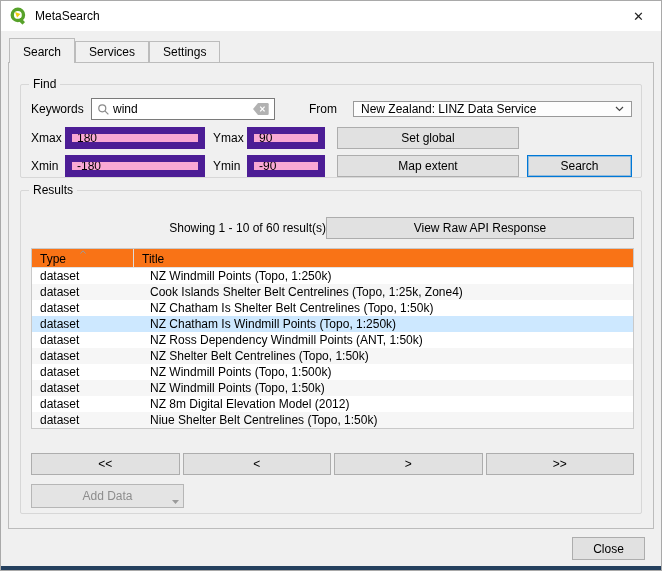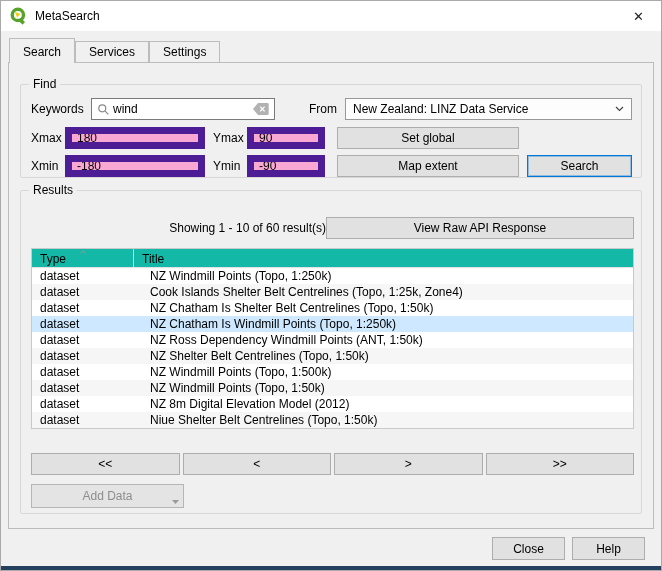--- a/index.html
+++ b/index.html
@@ -28,38 +28,38 @@
   
   .find-row { position:absolute; left:10px; right:9px; height:22px; display:flex; align-items:center; }
   .row1 { top:13px; } .row2 { top:42px; } .row3 { top:70px; }
   .lbl { flex:none; }
   .lbl-keywords { width:58px; }
   .from-lbl { margin-left:34px; width:30px; }
   .search-field { display:flex; align-items:center; width:184px; height:22px; border:1px solid #7a7a7a; background:#fff; padding:0 5px; margin-left:2px; }
   .sicon { display:inline-flex; flex:none; }
   .sinput { border:none; outline:none; flex:1; min-width:0; font:inherit; padding:0 3px; background:transparent; }
   .clear { display:inline-flex; flex:none; cursor:default; }
-  .combo { flex:1; height:22px; border:1px solid #999; background:#fdfdfd; display:flex; align-items:center; justify-content:space-between; padding:0 7px; margin-left:6px; }
+  .combo { flex:1; height:16px; border:1px solid #999; background:#fdfdfd; display:flex; align-items:center; justify-content:space-between; padding:0 7px; margin-left:14px; }
   .combo-text { white-space:nowrap; overflow:hidden; }
   .combo-arrow { display:inline-flex; flex:none; margin-left:6px; }
   .c1 { width:34px; flex:none; }
   .c2 { width:140px; flex:none; }
   .c3 { width:34px; margin-left:8px; flex:none; }
   .c4 { width:78px; flex:none; }
   .c5 { width:182px; margin-left:12px; flex:none; }
   .c6 { flex:1; margin-left:8px; }
   .txt { height:22px; border:7px solid #4c1d95; background:#f9a8d4; padding:0 5px; font:inherit; }
   
   .btn { height:22px; background:#e1e1e1; border:1px solid #adadad; font-family:inherit; font-size:12px; color:#000; cursor:default; }
   .btn-default { border:1px solid #0078d7; box-shadow:inset 0 0 0 1px rgba(0,120,215,.35); }
   
   .results-toolbar { position:absolute; top:26px; left:10px; right:7px; height:22px; display:flex; justify-content:flex-end; align-items:center; }
   .view-raw { width:308px; }
   .table { position:absolute; top:57px; left:10px; right:7px; height:181px; border:1px solid #c9c9c9; background:#fff; overflow:hidden; }
-  .thead { display:flex; height:19px; background:#14b8a6; border-bottom:1px solid #e2e2e2; }
+  .thead { display:flex; height:19px; background:#f97316; border-bottom:1px solid #e2e2e2; }
   .th { position:relative; padding:3px 8px 0; }
   .th-type { width:102px; border-right:1px solid #dcdcdc; }
   .th-title { flex:1; }
   .sort { position:absolute; top:-1px; left:50%; transform:translateX(-50%); line-height:4px; }
   .tr { display:flex; height:16px; line-height:16px;gap:8px; }
   .tr:nth-child(even) { background:#f6f6f6; }
   .tr.selected { background:#cde8ff; }
   .td { padding:0 8px; white-space:nowrap; overflow:hidden; }
   .td-type { width:102px; flex:none; }
   .td-title { flex:1; }
@@ -229,17 +229,16 @@
               <path d="M0 0 h7 L3.5 4 Z" fill="#9a9a9a"></path>
             </svg>
         </span>
       </button>
     </div>
 
   </div>
 
   <div class="footer">
     <button class="btn">Close</button>
-    <button class="btn">Help</button>
   </div>
 
   <div class="bottom-strip"></div>
 </div>
 
 </body></html>

